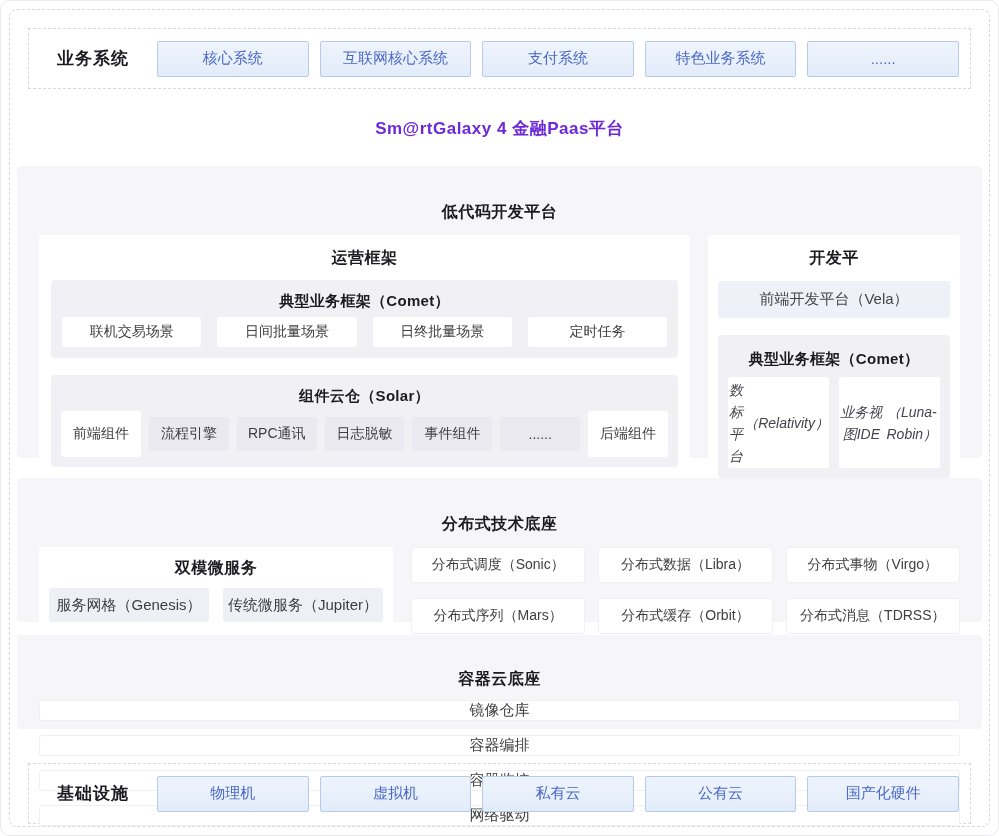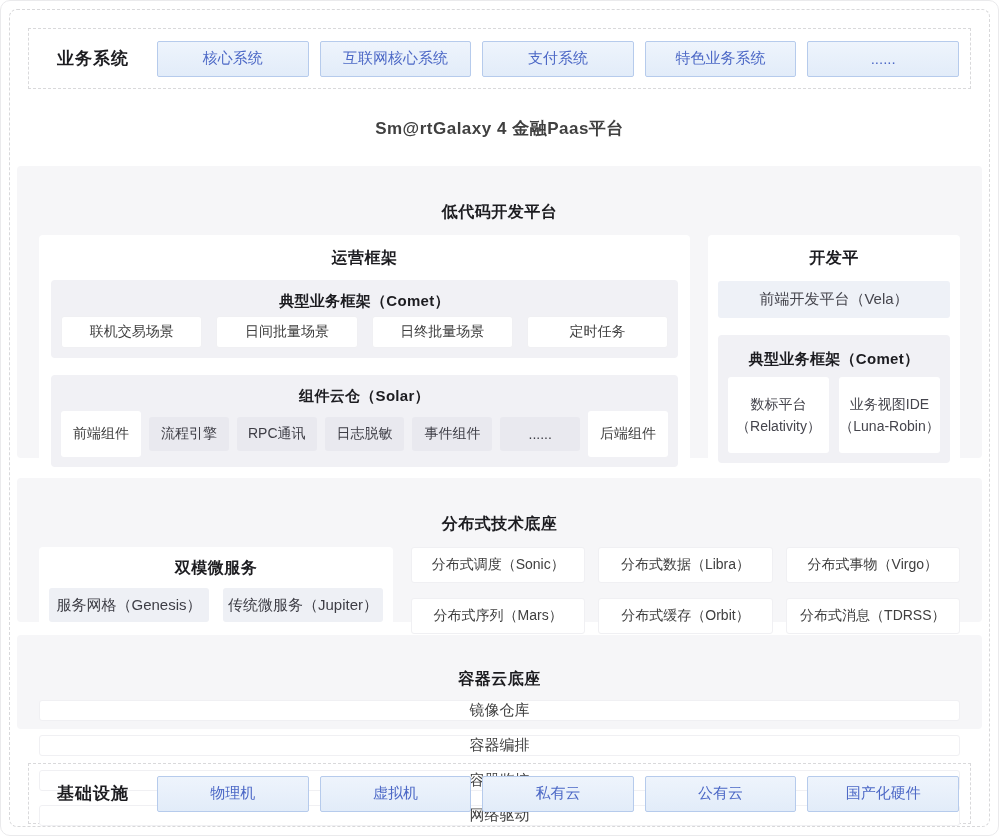--- a/index.html
+++ b/index.html
@@ -41,21 +41,21 @@
     display:flex;align-items:center;justify-content:center;
     background:linear-gradient(180deg,#eef4fc 0%,#e2ecf9 100%);
     border:1px solid #b6cbec;
     border-radius:2px;
     color:#4c68c6;font-size:15px;
     cursor:pointer;
   }
   .page-title{
     margin-top:28px;
     text-align:center;
-    font-size:17px;font-weight:bold;color:#404040;
+    font-size:17px;font-weight:bold;color:#6d28d9;
     letter-spacing:.5px;
   }
   
   .panel{
     margin:0 16px;
     background:#f6f6f8;
     border-radius:4px;
     box-sizing:border-box;
     padding:12px 22px;
   }
@@ -121,25 +121,25 @@
   .dev-title{line-height:46px;}
   .vela-pill{
     height:37px;background:#eef1f7;border-radius:3px;
     display:flex;align-items:center;justify-content:center;
     color:#45454d;font-size:15px;cursor:pointer;
   }
   .dev-comet{margin-top:17px;padding:6px 10px 10px;}
   .dev-comet .inner-title{line-height:36px;}
   .dev-cards{display:flex;gap:10px;}
   .dev-node{
-    flex:1;height:76px;
+    flex:1;height:91px;
     background:#fff;border-radius:3px;
-    display:flex;flex-direction:column;align-items:center;justify-content:center;
+    display:flex;flex-direction:row;align-items:center;justify-content:center;
     color:#45454d;font-size:14px;line-height:22px;
-    text-align:center;cursor:pointer;
+    text-align:center;cursor:pointer;font-style:italic;
   }
   
   .dist{margin-top:20px;height:144px;}
   .dist-body{display:flex;gap:18px;}
   .dual-card{flex:0 0 354px;padding:0 10px;}
   .dual-title{line-height:41px;}
   .dual-pills{display:flex;gap:14px;}
   .dual-pills .chip{flex:1;height:34px;font-size:15px;background:#eef0f5;}
   .dist-grid{
     flex:1;

